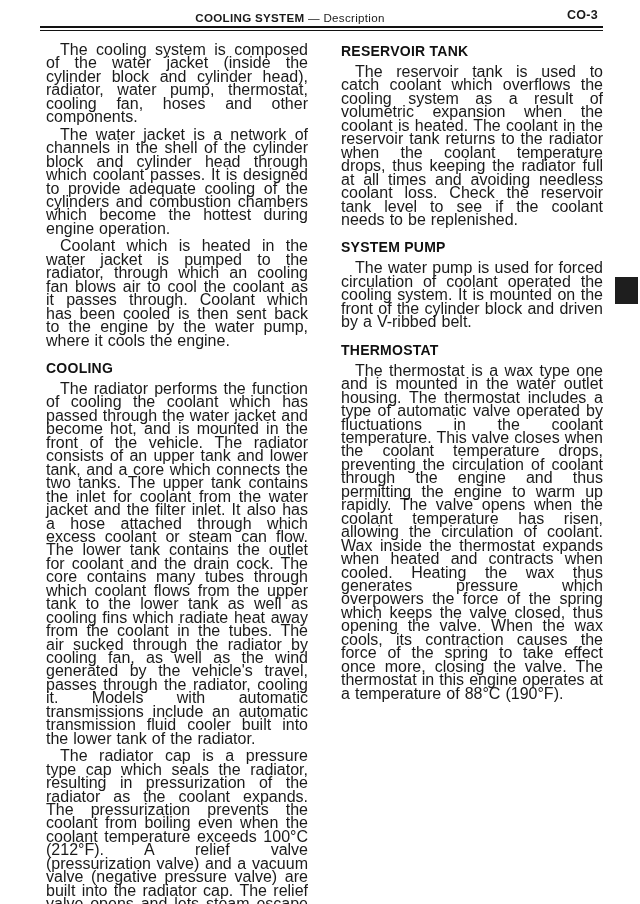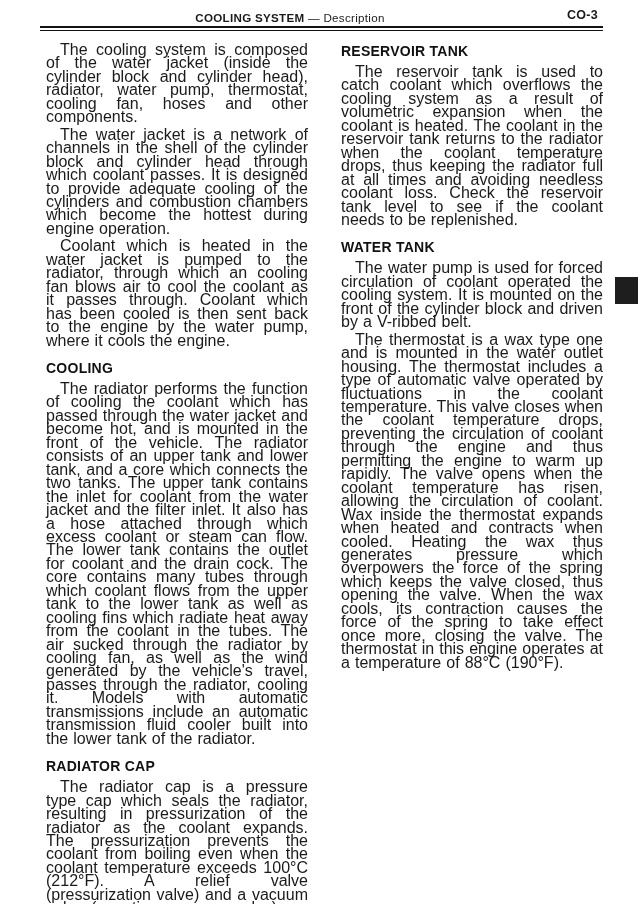--- a/index.html
+++ b/index.html
@@ -81,31 +81,31 @@
   <div class="columns">
 
     <div class="col">
       <p class="para">The cooling system is composed of the water jacket (inside the cylinder block and cylinder head), radiator, water pump, thermostat, cooling fan, hoses and other components.</p>
       <p class="para">The water jacket is a network of channels in the shell of the cylinder block and cylinder head through which coolant passes. It is designed to provide adequate cooling of the cylinders and combustion chambers which become the hottest during engine operation.</p>
       <p class="para">Coolant which is heated in the water jacket is pumped to the radiator, through which an cooling fan blows air to cool the coolant as it passes through. Coolant which has been cooled is then sent back to the engine by the water pump, where it cools the engine.</p>
 
       <h2 class="sec-heading">COOLING</h2>
       <p class="para">The radiator performs the function of cooling the coolant which has passed through the water jacket and become hot, and is mounted in the front of the vehicle. The radiator consists of an upper tank and lower tank, and a core which connects the two tanks. The upper tank contains the inlet for coolant from the water jacket and the filter inlet. It also has a hose attached through which excess coolant or steam can flow. The lower tank contains the outlet for coolant and the drain cock. The core contains many tubes through which coolant flows from the upper tank to the lower tank as well as cooling fins which radiate heat away from the coolant in the tubes. The air sucked through the radiator by cooling fan, as well as the wind generated by the vehicle's travel, passes through the radiator, cooling it. Models with automatic transmissions include an automatic transmission fluid cooler built into the lower tank of the radiator.</p>
 
-      <h2 class="sec-heading">RADIATOR CAP</h2>
       <p class="para">The radiator cap is a pressure type cap which seals the radiator, resulting in pressurization of the radiator as the coolant expands. The pressurization prevents the coolant from boiling even when the coolant temperature exceeds 100°C (212°F). A relief valve (pressurization valve) and a vacuum valve (negative pressure valve) are built into the radiator cap. The relief valve opens and lets steam escape through the overflow pipe when the pressure generated inside the cooling system exceeds the limit (coolant temperature: 110 – 120°C, (230 – 248°F), pressure; 0.65 – 1.05 kg/cm², (9.2 – 14.9 psi, 63.7 – 103.0 kPa). The vacuum valve opens to alleviate the vacuum which develops in the coolant system after the engine is stopped and the coolant temperature drops. The valve's opening allows the pressure in the cooling system to return to the coolant in the reservoir tank.</p>
     </div>
 
     <div class="col">
       <h2 class="sec-heading">RESERVOIR TANK</h2>
       <p class="para">The reservoir tank is used to catch coolant which overflows the cooling system as a result of volumetric expansion when the coolant is heated. The coolant in the reservoir tank returns to the radiator when the coolant temperature drops, thus keeping the radiator full at all times and avoiding needless coolant loss. Check the reservoir tank level to see if the coolant needs to be replenished.</p>
 
-      <h2 class="sec-heading">WATER TANK</h2>
+      <h2 class="sec-heading">SYSTEM PUMP</h2>
       <p class="para">The water pump is used for forced circulation of coolant operated the cooling system. It is mounted on the front of the cylinder block and driven by a V-ribbed belt.</p>
 
+      <h2 class="sec-heading">THERMOSTAT</h2>
       <p class="para">The thermostat is a wax type one and is mounted in the water outlet housing. The thermostat includes a type of automatic valve operated by fluctuations in the coolant temperature. This valve closes when the coolant temperature drops, preventing the circulation of coolant through the engine and thus permitting the engine to warm up rapidly. The valve opens when the coolant temperature has risen, allowing the circulation of coolant. Wax inside the thermostat expands when heated and contracts when cooled. Heating the wax thus generates pressure which overpowers the force of the spring which keeps the valve closed, thus opening the valve. When the wax cools, its contraction causes the force of the spring to take effect once more, closing the valve. The thermostat in this engine operates at a temperature of 88°C (190°F).</p>
     </div>
 
   </div>
 
   <div class="thumb-tab"></div>
 
 </div>
 
 </body></html>

